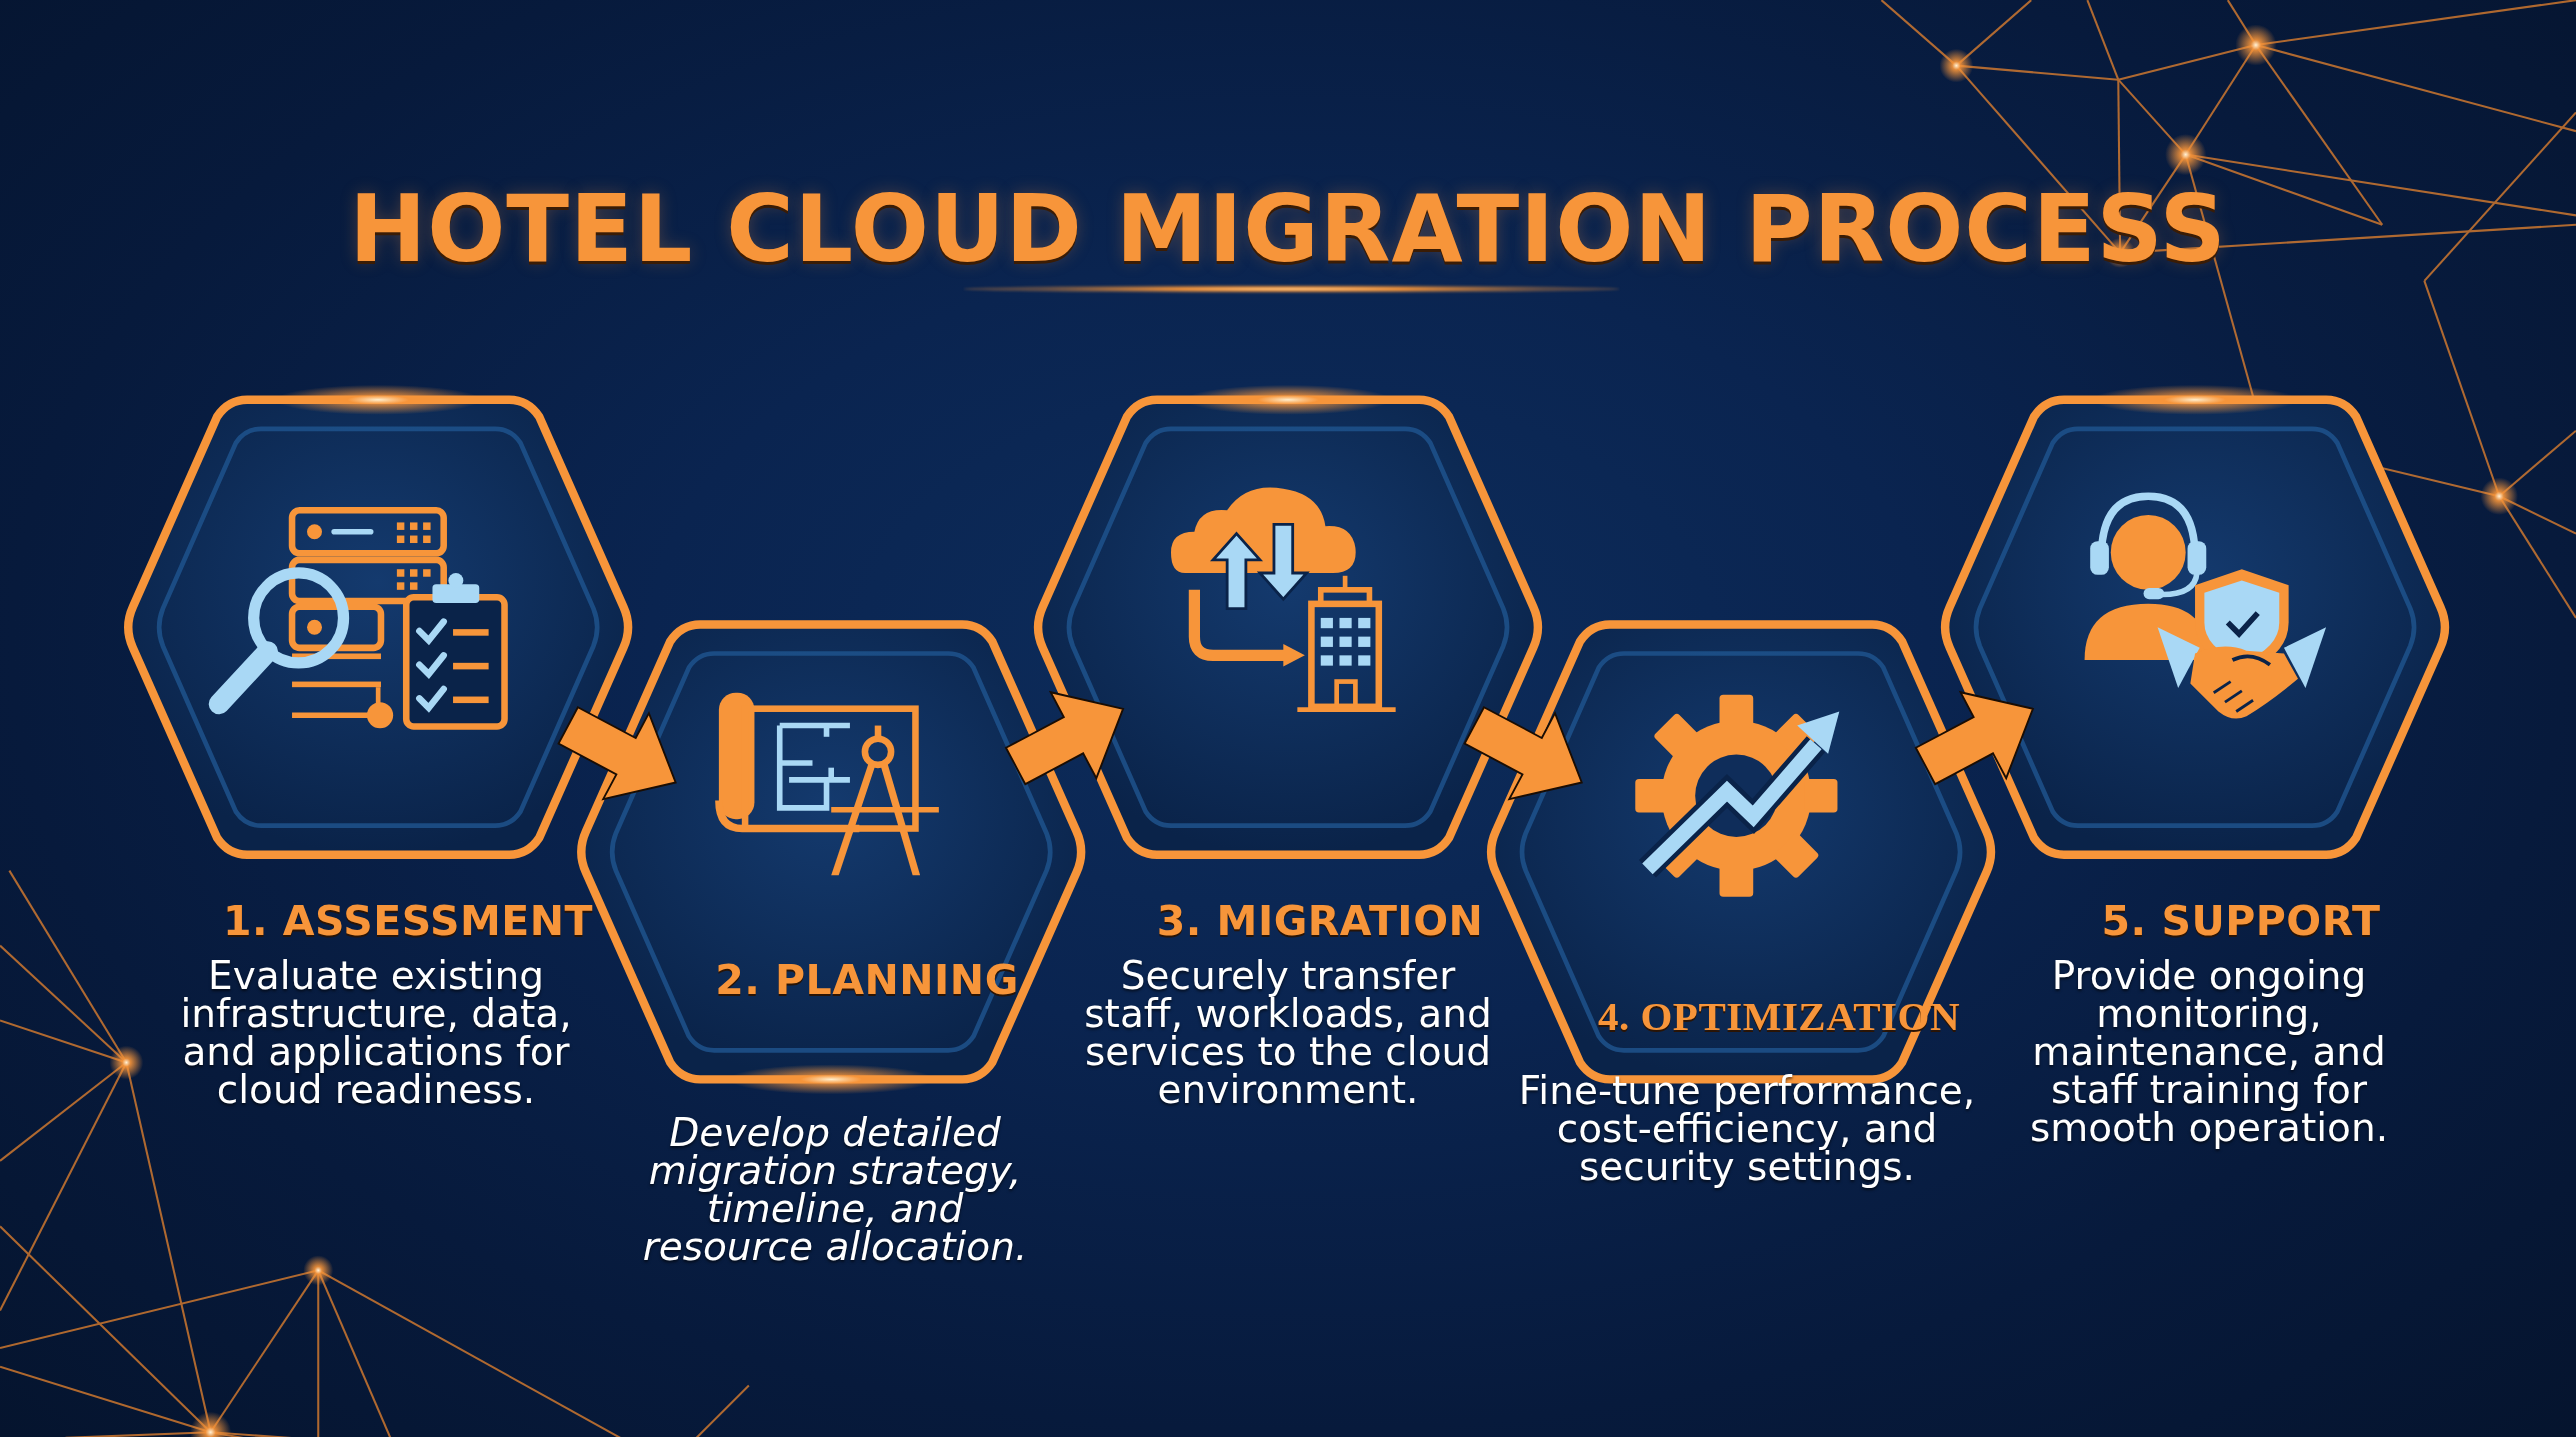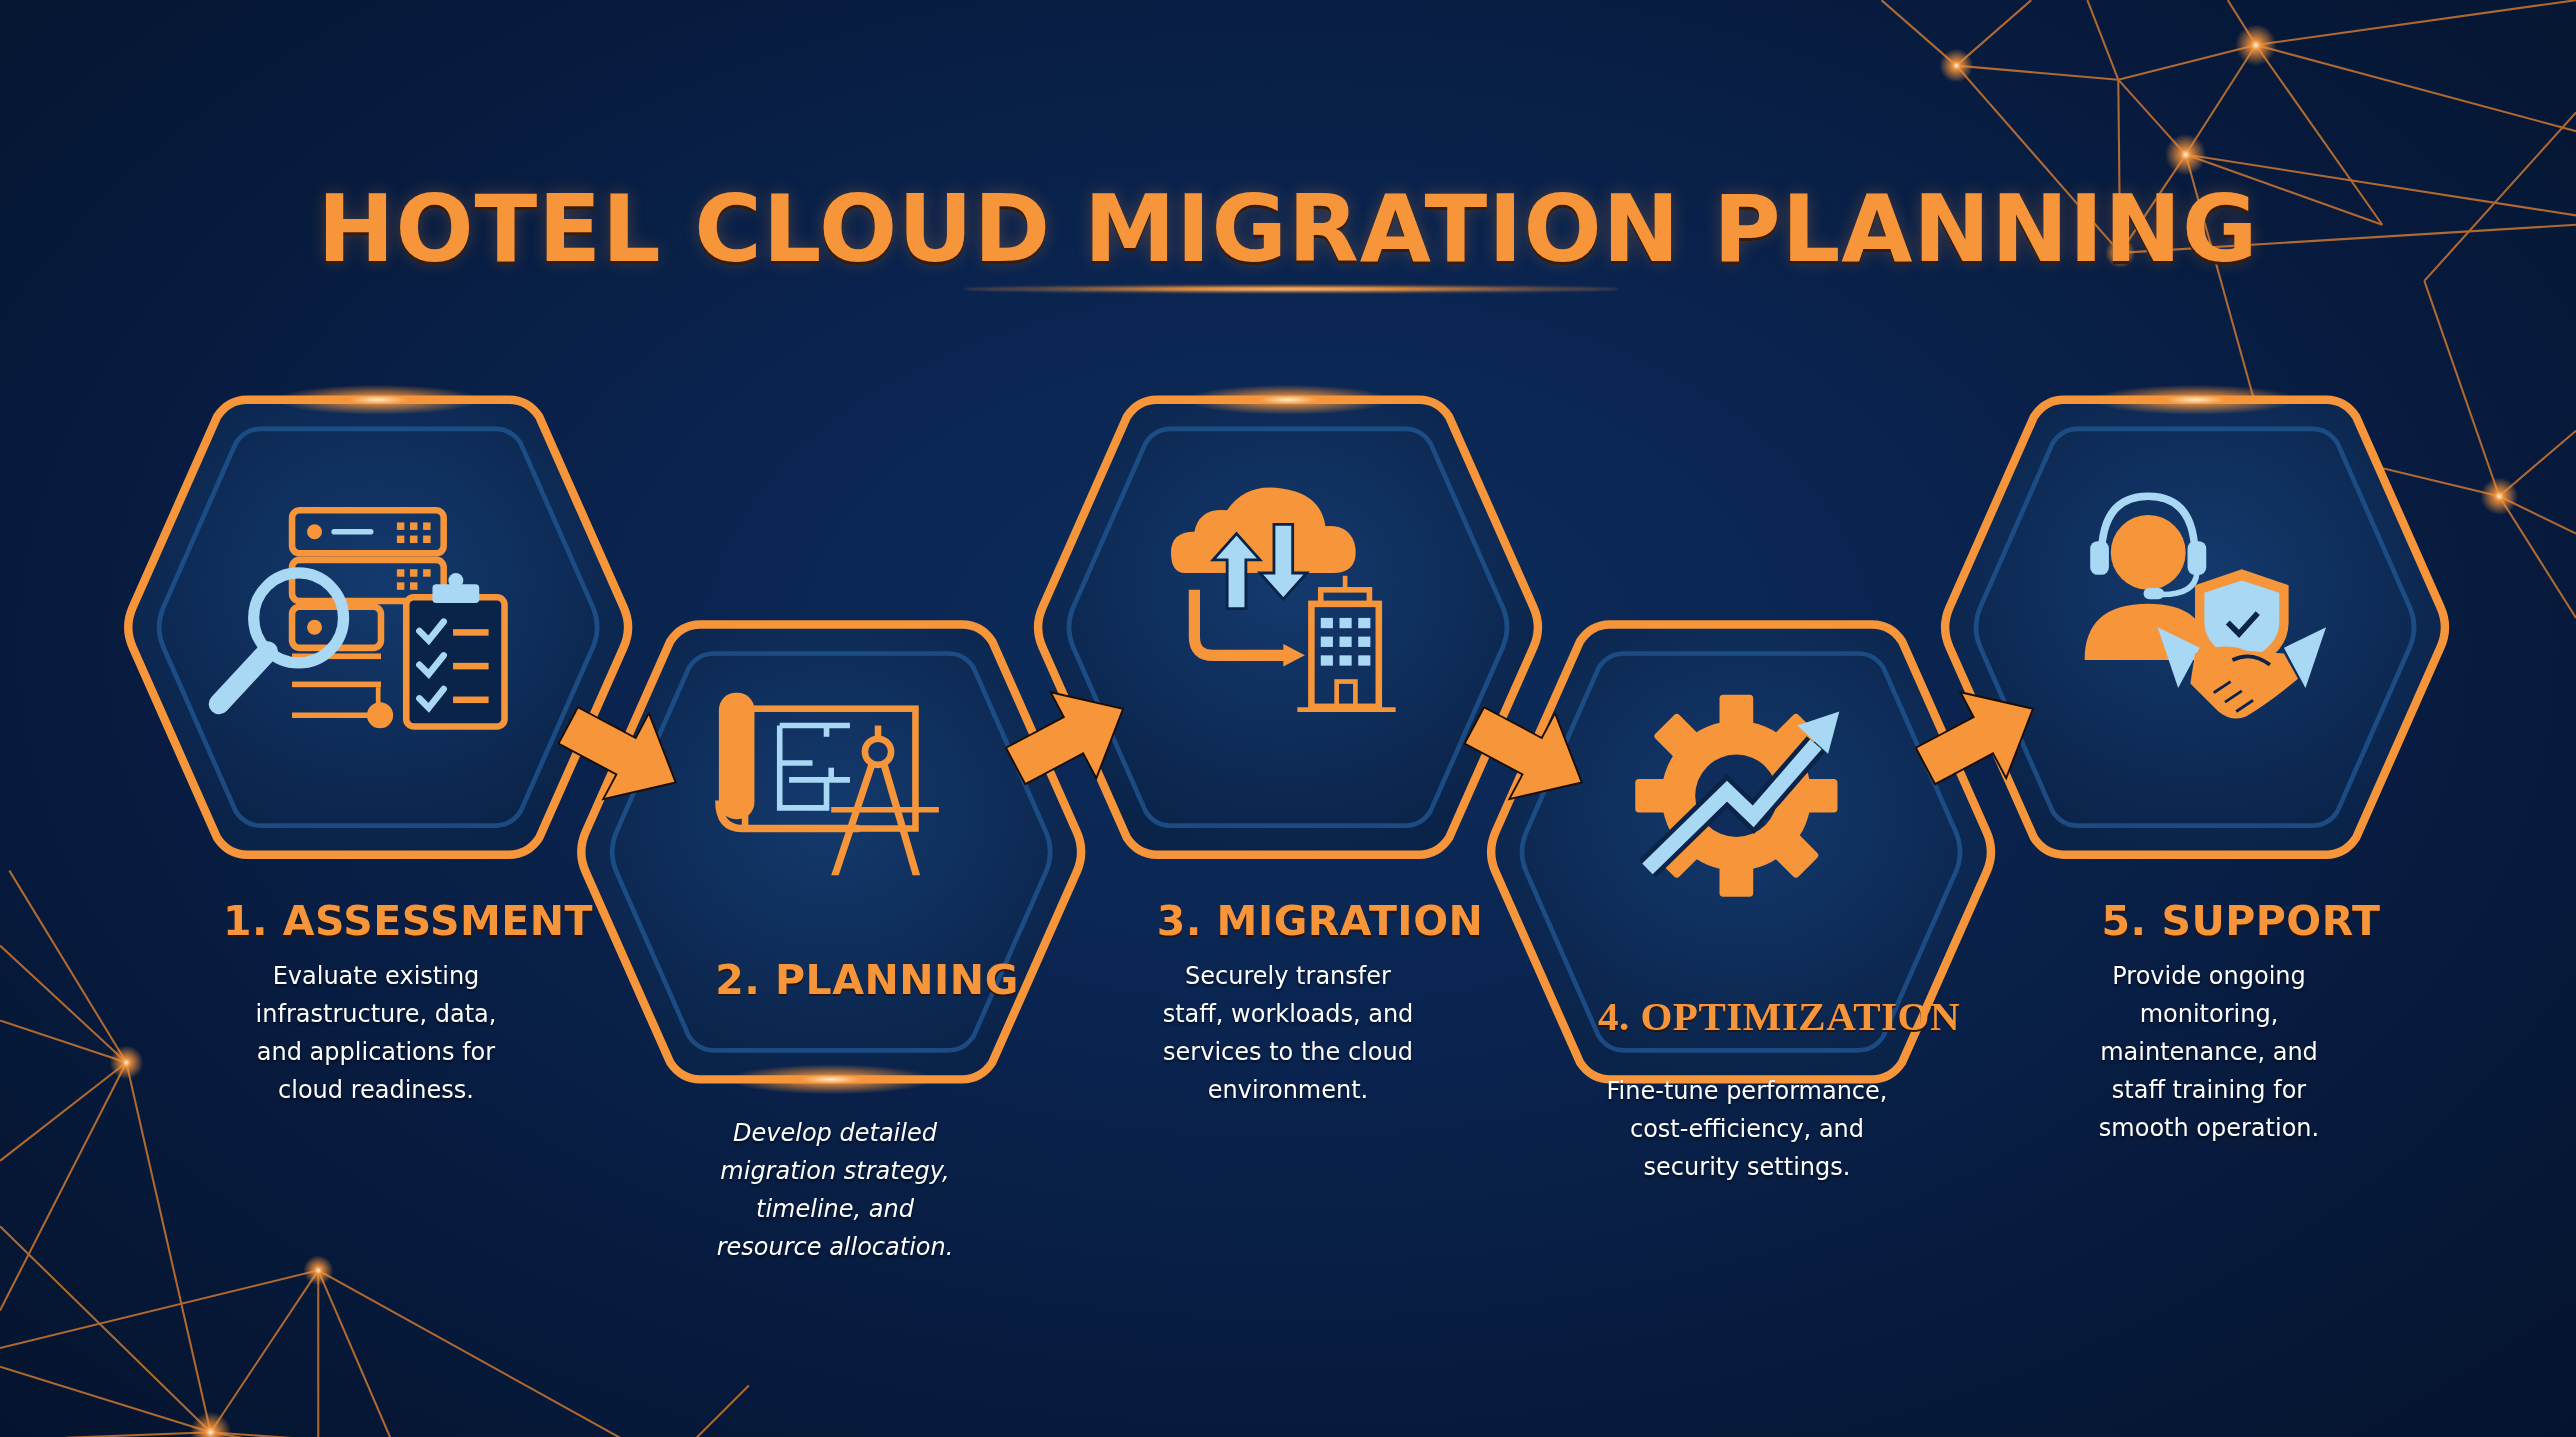--- a/index.html
+++ b/index.html
@@ -19,21 +19,21 @@
     background: radial-gradient(ellipse at center, #ffd9a0 0%, #f7953a 25%, rgba(247,149,58,0.35) 55%, rgba(247,149,58,0) 100%);
     filter: blur(0.9px);
   }
   .hex-layer { position:absolute; left:0; top:0; width:2576px; height:1438px; }
   .step-head {
     position:absolute; text-align:center; font-weight:bold; font-size:41px; color:#f7953a;
     font-family:"DejaVu Sans", sans-serif; letter-spacing:0.5px;
     text-shadow: 0 1.9px 0 #2a1405; white-space:nowrap; transform:translateX(-50%);margin-left:32px;
   }
   .step-desc {
-    position:absolute; text-align:center; color:#ffffff; font-size:24px; line-height:38px;
+    position:absolute; text-align:center; color:#ffffff; font-size:39px; line-height:38px;
     font-family:"DejaVu Sans", sans-serif; transform:translateX(-50%); white-space:pre-line;
     text-shadow: 0 1.9px 2.8px rgba(0,0,0,0.6);
   }
 </style>
 </head>
 <body>
 
 <svg class="net" viewBox="0 0 2752 1536">
   <defs>
     <radialGradient id="nodeGlow">
@@ -95,21 +95,21 @@
     <circle cx="2265" cy="270" r="16" fill="url(#nodeGlow)"></circle>
     <circle cx="2670" cy="530" r="20" fill="url(#nodeGlow)"></circle>
     <circle cx="135" cy="1135" r="18" fill="url(#nodeGlow)"></circle>
     <circle cx="340" cy="1357" r="16" fill="url(#nodeGlow)"></circle>
     <circle cx="225" cy="1530" r="22" fill="url(#nodeGlow)"></circle>
     <circle cx="430" cy="1566" r="14" fill="url(#nodeGlow)"></circle>
     <circle cx="715" cy="1565" r="16" fill="url(#nodeGlow)"></circle>
   </g>
 </svg>
 
-<h1 class="title">HOTEL CLOUD MIGRATION PLANNING</h1>
+<h1 class="title">HOTEL CLOUD MIGRATION PROCESS</h1>
 <div class="title-glow"></div>
 
 <svg class="hex-layer" viewBox="0 0 2752 1536">
   <defs>
     <radialGradient id="hexFill" cx="50%" cy="40%" r="60%">
       <stop offset="0" stop-color="#143a6e"></stop>
       <stop offset="1" stop-color="#0a2349"></stop>
     </radialGradient>
     <radialGradient id="topGlow">
       <stop offset="0" stop-color="#fff0d0" stop-opacity="1"></stop>

